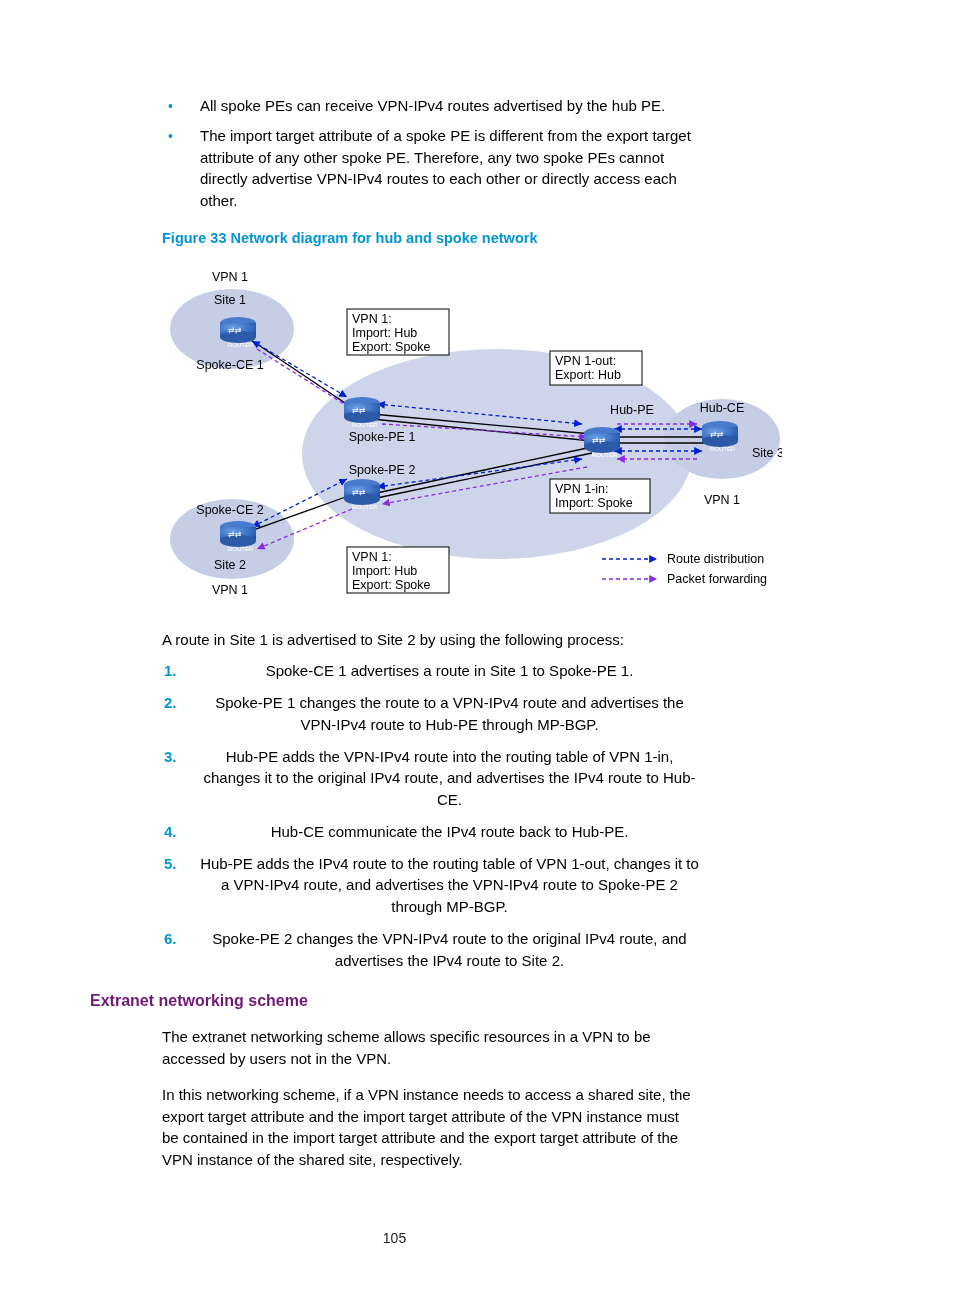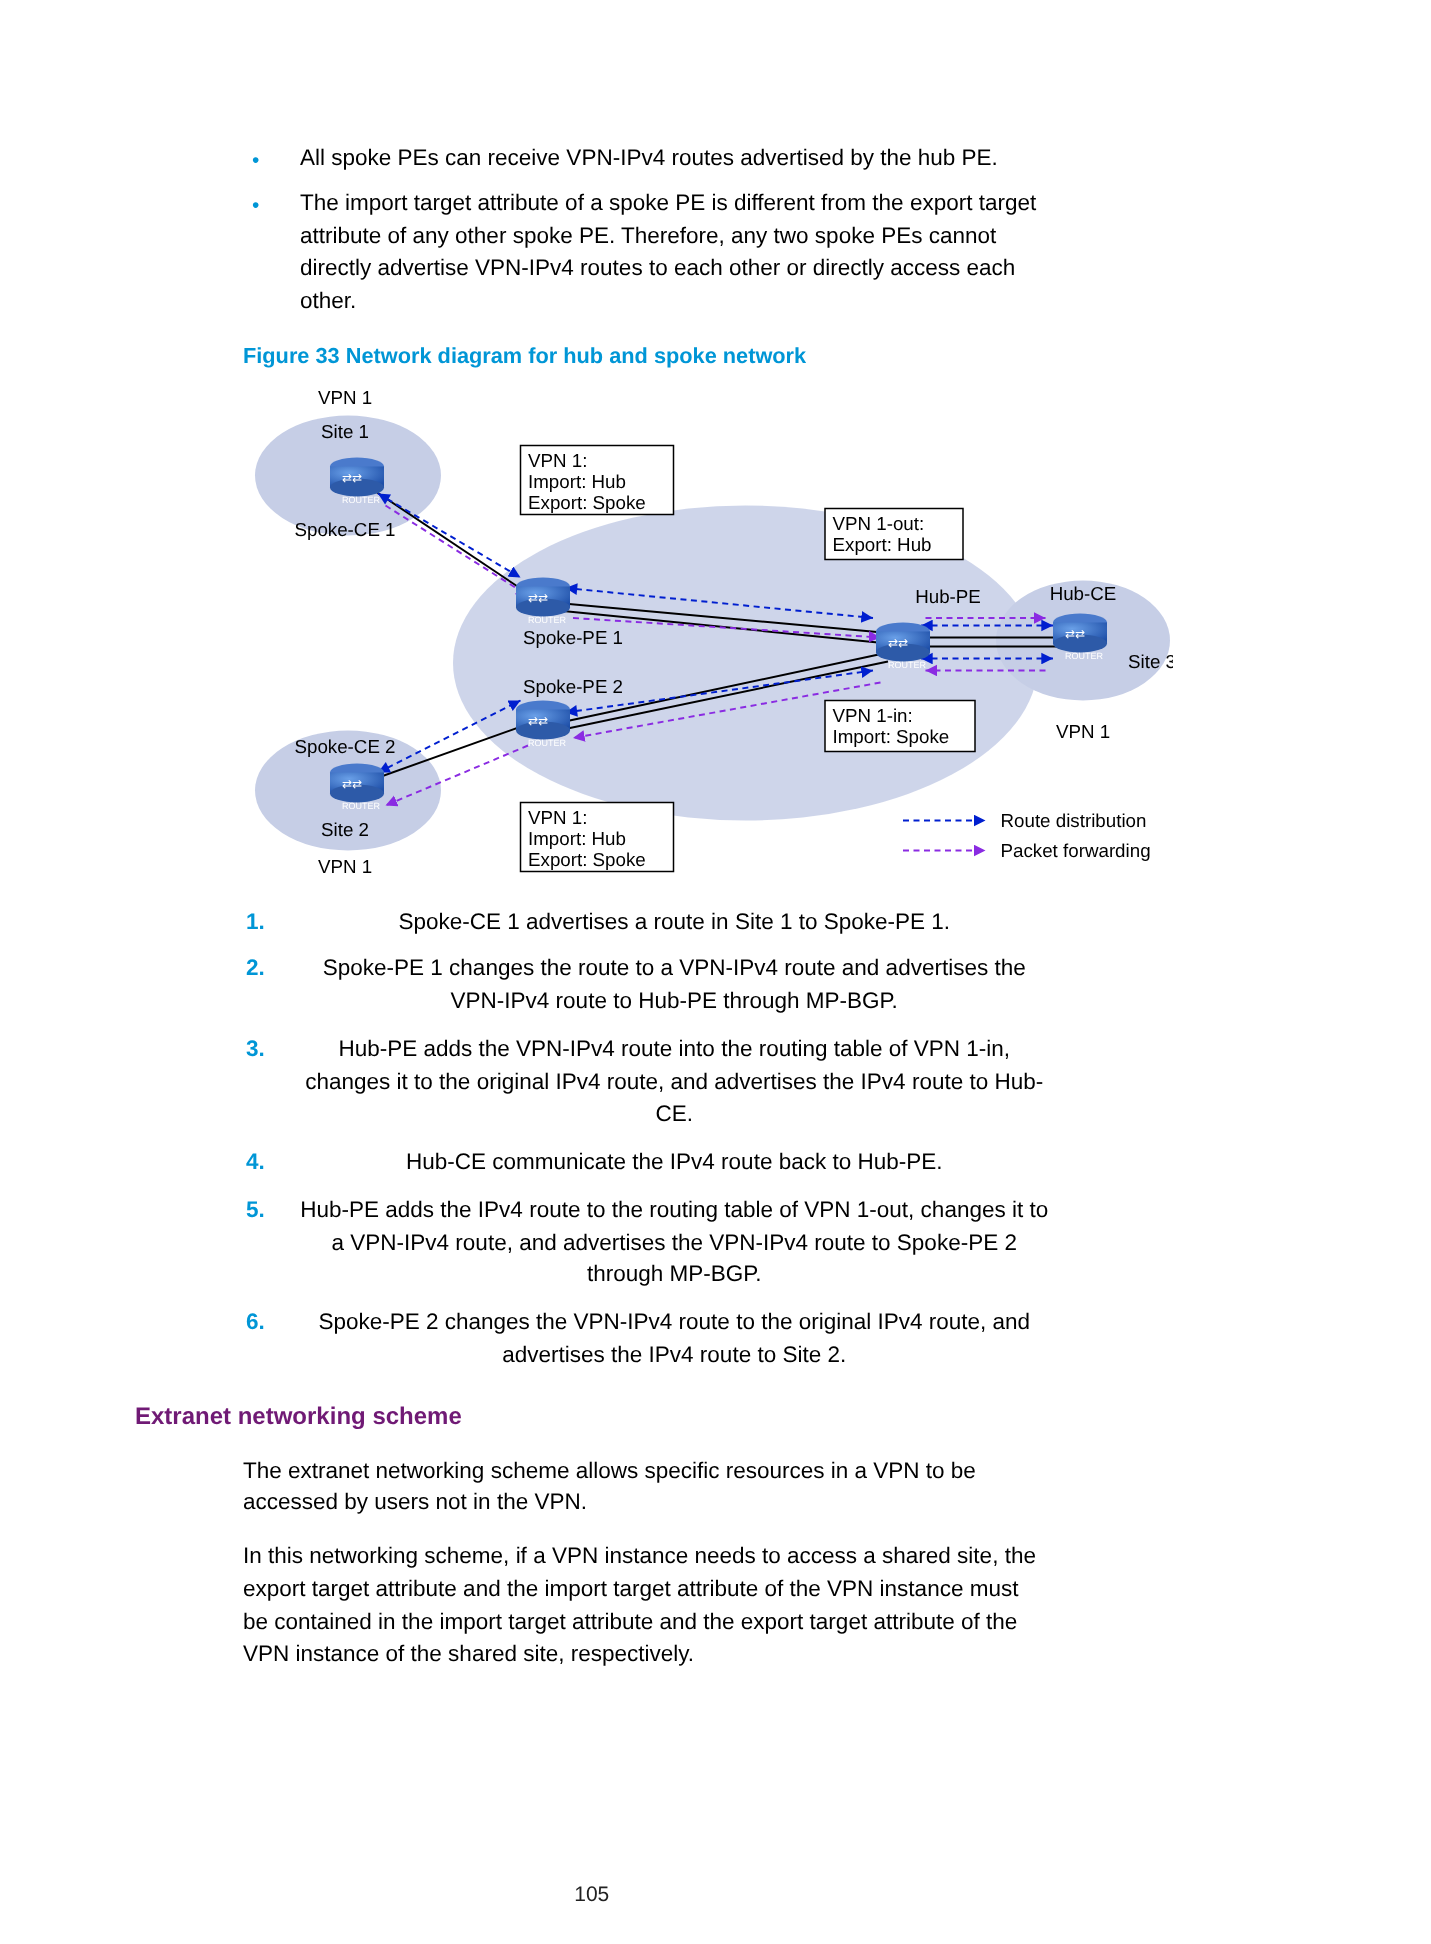--- a/index.html
+++ b/index.html
@@ -34,21 +34,21 @@
     position: absolute;
     left: -32px;
     color: #0096d6;
     font-size: 14px;
     top: 1px;
   }
   .figure-caption {
     color: #0096d6;
     font-weight: 600;
     font-size: 14.5px;
-    margin: 16px 0 8px 72px;
+    margin: 16px 0 20px 72px;
   }
   .diagram-wrap {
     margin-left: 72px;
     width: 620px;
   }
   .para {
     margin: 14px 0 10px 72px;
   }
   ol.numbered {
     list-style: none;
@@ -70,21 +70,21 @@
     font-weight: 600;
   }
   h3.subheading {
     color: #701a75;
     font-weight: 600;
     font-size: 16px;
     margin: 18px 0 8px 0;
   }
   .page-num {
     position: absolute;
-    bottom: 24px;
+    bottom: 48px;
     left: 0;
     width: 100%;
     text-align: center;
     font-size: 14px;
     color: #222;
   }
   
   .diag-label { font-family: Arial, sans-serif; font-size: 12.5px; fill: #000; }
   .diag-box { fill: #fff; stroke: #000; stroke-width: 1; }
   .ellipse { fill: #c6cee6; stroke: none; }
@@ -235,20 +235,21 @@
 
       <g>
         <line x1="440" y1="290" x2="495" y2="290" stroke="#001fcf" stroke-width="1.3" stroke-dasharray="4 3" marker-end="url(#arrowBlue)"></line>
         <text class="legend-text" x="505" y="294">Route distribution</text>
         <line x1="440" y1="310" x2="495" y2="310" stroke="#8a2be2" stroke-width="1.3" stroke-dasharray="4 3" marker-end="url(#arrowPurple)"></line>
         <text class="legend-text" x="505" y="314">Packet forwarding</text>
       </g>
     </svg>
   </div>
 
+  <p class="para">A route in Site 1 is advertised to Site 2 by using the following process:</p>
 
   <ol class="numbered">
     <li>Spoke-CE 1 advertises a route in Site 1 to Spoke-PE 1.</li>
     <li>Spoke-PE 1 changes the route to a VPN-IPv4 route and advertises the VPN-IPv4 route to Hub-PE through MP-BGP.</li>
     <li>Hub-PE adds the VPN-IPv4 route into the routing table of VPN 1-in, changes it to the original IPv4 route, and advertises the IPv4 route to Hub-CE.</li>
     <li>Hub-CE communicate the IPv4 route back to Hub-PE.</li>
     <li>Hub-PE adds the IPv4 route to the routing table of VPN 1-out, changes it to a VPN-IPv4 route, and advertises the VPN-IPv4 route to Spoke-PE 2 through MP-BGP.</li>
     <li>Spoke-PE 2 changes the VPN-IPv4 route to the original IPv4 route, and advertises the IPv4 route to Site 2.</li>
   </ol>
 

